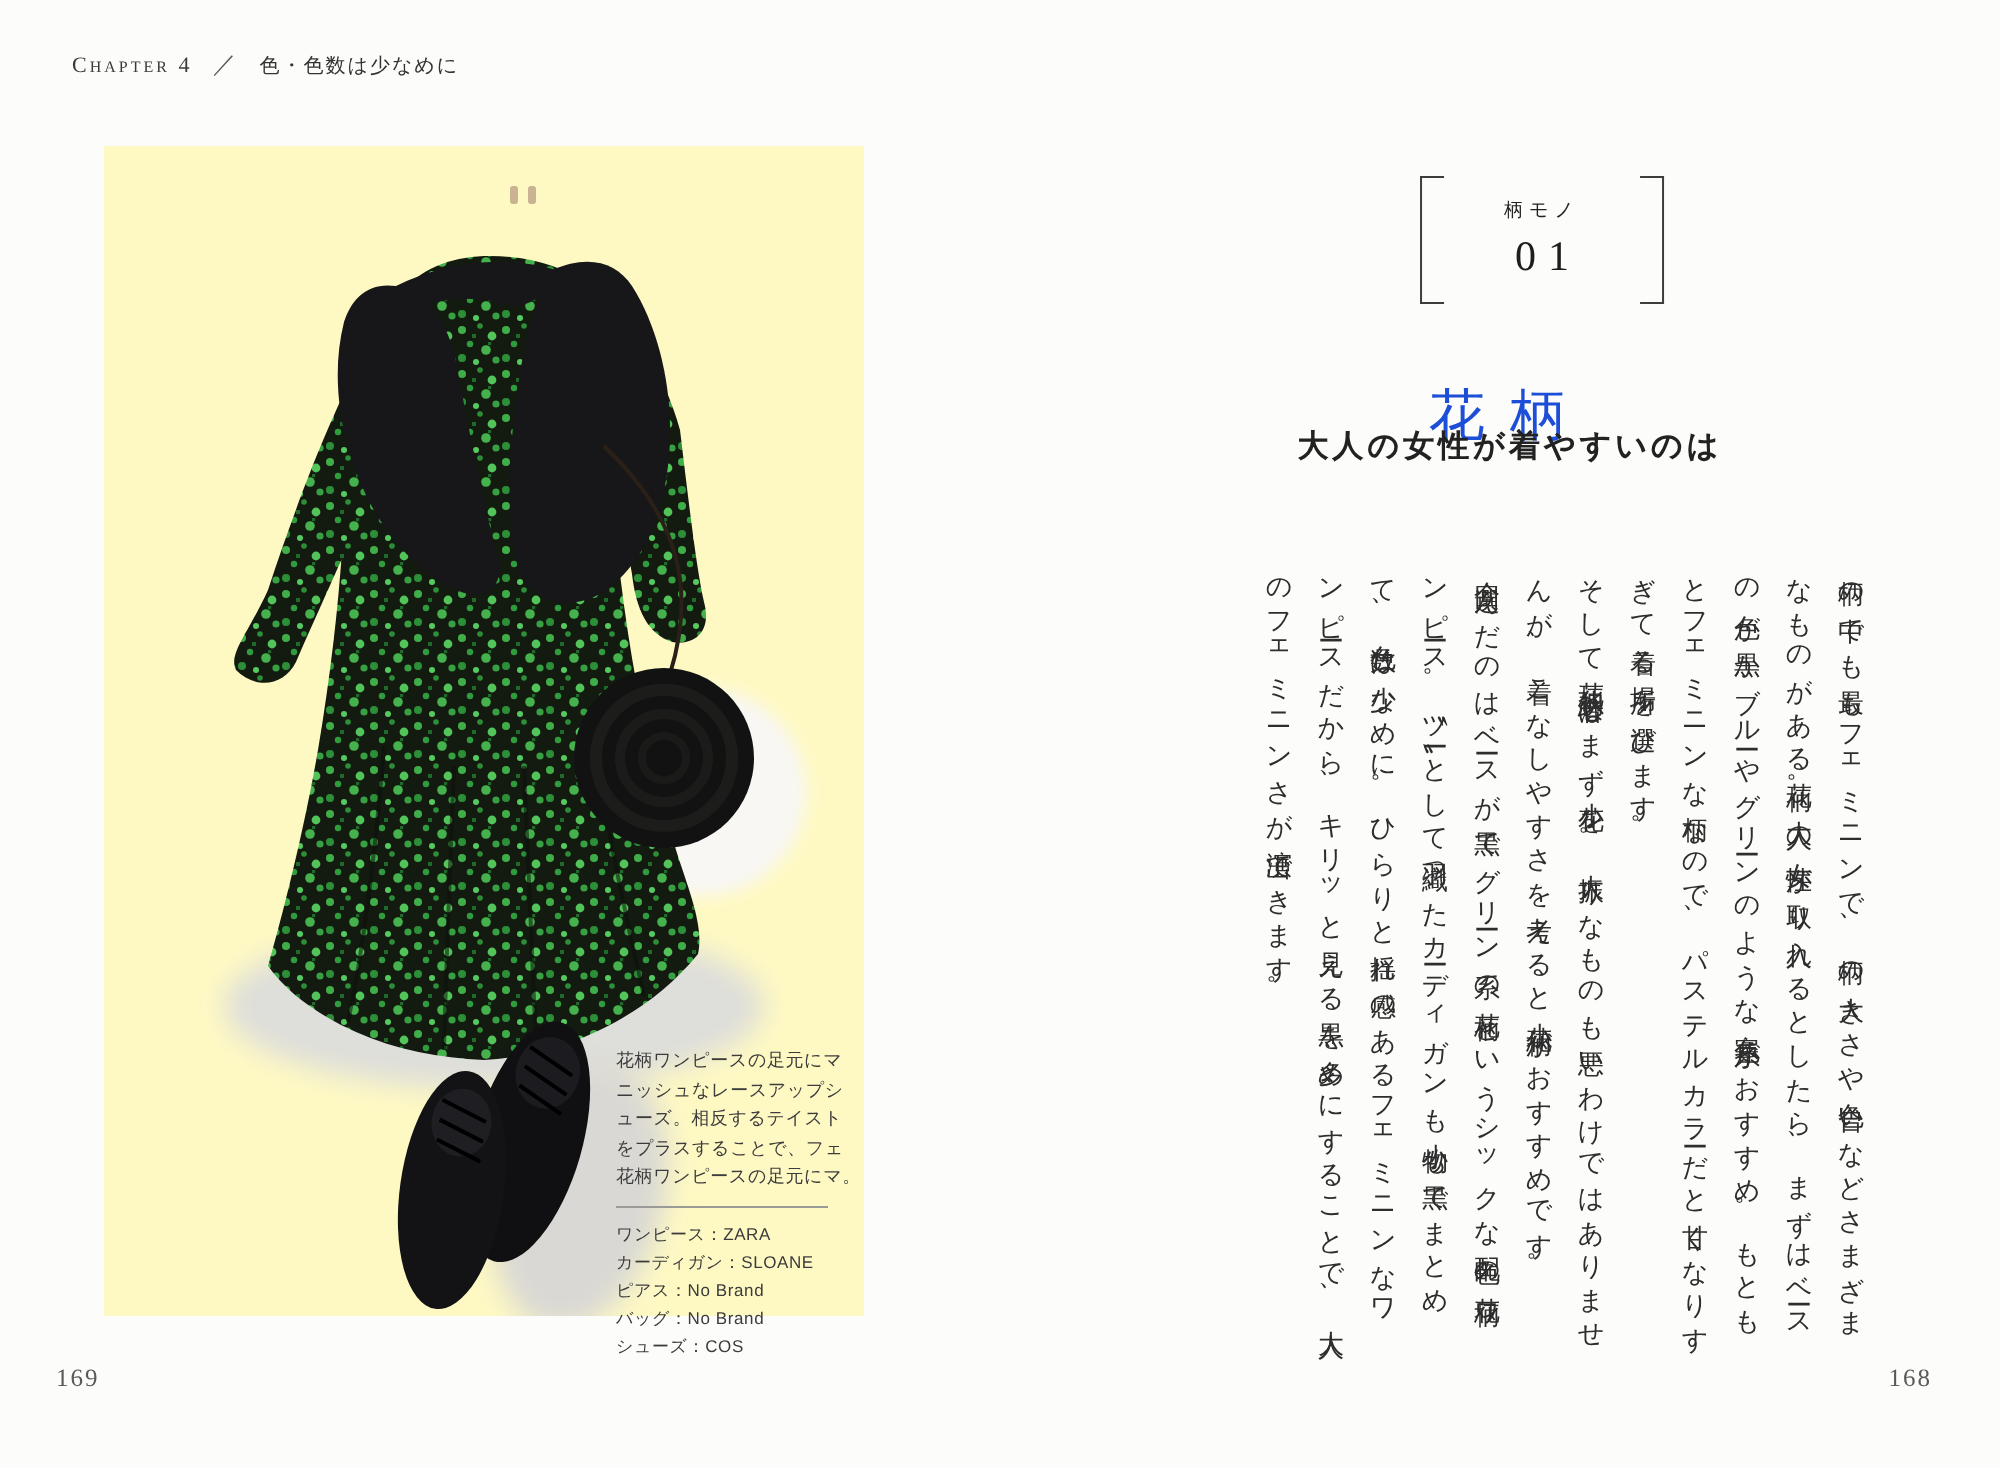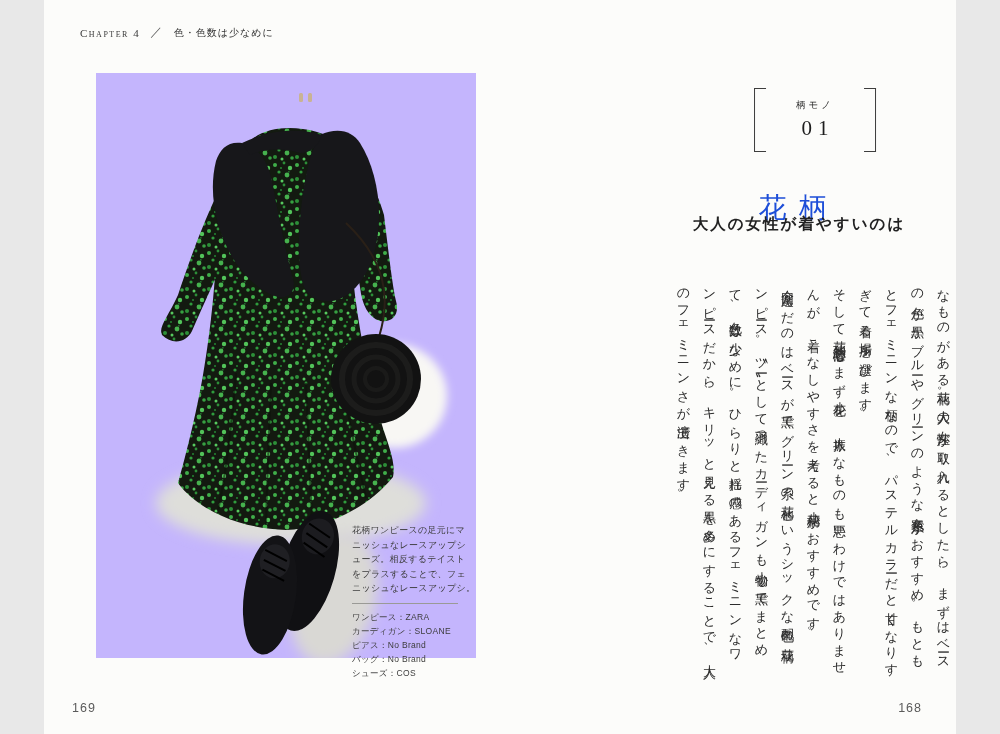--- a/index.html
+++ b/index.html
@@ -1,17 +1,17 @@
 <!DOCTYPE html>
 <html><head>
 <meta charset="utf-8">
 <style>
   html,body { margin:0; padding:0; background:#e8e8e8; }
   .spread {
-    position:relative; width:912px; height:734px; margin:0 auto;
+    position:relative; width:1000px; height:734px; margin:0 auto;
     background:#fcfcfa; overflow:hidden;
     font-family:"Liberation Serif","DejaVu Serif",serif;
     color:#2b2b2b;
   }
 
   
   .chapter-header {
     position:absolute; top:24px; left:36px;
     font-size:11px; letter-spacing:1.5px; color:#3a3a3a;
     display:flex; align-items:center; gap:10px;
@@ -19,38 +19,37 @@
   .chapter-header .chap { font-variant:small-caps; font-family:"Liberation Serif",serif; }
   .chapter-header .sep { color:#555; font-size:12px; }
   .chapter-header .sect {
     font-family:"Liberation Sans","DejaVu Sans",sans-serif;
     font-size:10px; letter-spacing:1px; color:#333;
   }
 
   
   .photo {
     position:absolute; left:52px; top:73px; width:380px; height:585px;
-    background:#c4b5fd;
+    background:#fef9c3;
   }
   .photo svg { position:absolute; left:0; top:0; }
 
   .caption-block {
     position:absolute; left:256px; top:450px; width:114px;
     font-family:"Liberation Sans","DejaVu Sans",sans-serif;
     color:#3c3c3c;
   }
   .caption-line { font-size:9px; line-height:14.5px; letter-spacing:0.3px; white-space:nowrap; }
   .caption-divider { border:none; border-top:1px solid #9a9a96; margin:7px 0 6px 0; width:106px; }
   .credit-line { font-size:8.5px; line-height:14px; letter-spacing:0.3px; white-space:nowrap; color:#3c3c3c; }
 
   
   .pagenum {
     position:absolute; top:682px; font-size:12.5px; letter-spacing:1px; color:#5a5a5a;
-    font-family:Liberation Sans, sans-serif;
-    margin-top:19px;
+    font-family:Liberation Serif, serif;
   }
   .pagenum.left { left:28px; }
   .pagenum.right { right:34px; }
 
   
   .article { position:absolute; left:500px; top:0; width:500px; height:734px; }
 
   .badge {
     position:absolute; top:88px; left:255px; transform:translateX(-50%);
     display:flex; align-items:stretch; gap:24px;padding-left:32px;
@@ -198,21 +197,21 @@
           <path d="M 163,478 L 186,486 M 163,488 L 186,496 M 163,498 L 186,506" stroke="#000" stroke-width="2"></path>
         </g>
       </g>
     </svg>
 
     <div class="caption-block">
       <div class="caption-line">花柄ワンピースの足元にマ</div>
       <div class="caption-line">ニッシュなレースアップシ</div>
       <div class="caption-line">ューズ。相反するテイスト</div>
       <div class="caption-line">をプラスすることで、フェ</div>
-      <div class="caption-line">ニッシュなレースアップシ。</div>
+      <div class="caption-line">花柄ワンピースの足元にマ。</div>
       <hr class="caption-divider">
       <div class="credit-line">ワンピース：ZARA</div>
       <div class="credit-line">カーディガン：SLOANE</div>
       <div class="credit-line">ピアス：No Brand</div>
       <div class="credit-line">バッグ：No Brand</div>
       <div class="credit-line">シューズ：COS</div>
     </div>
   </div>
 
   <div class="article">

